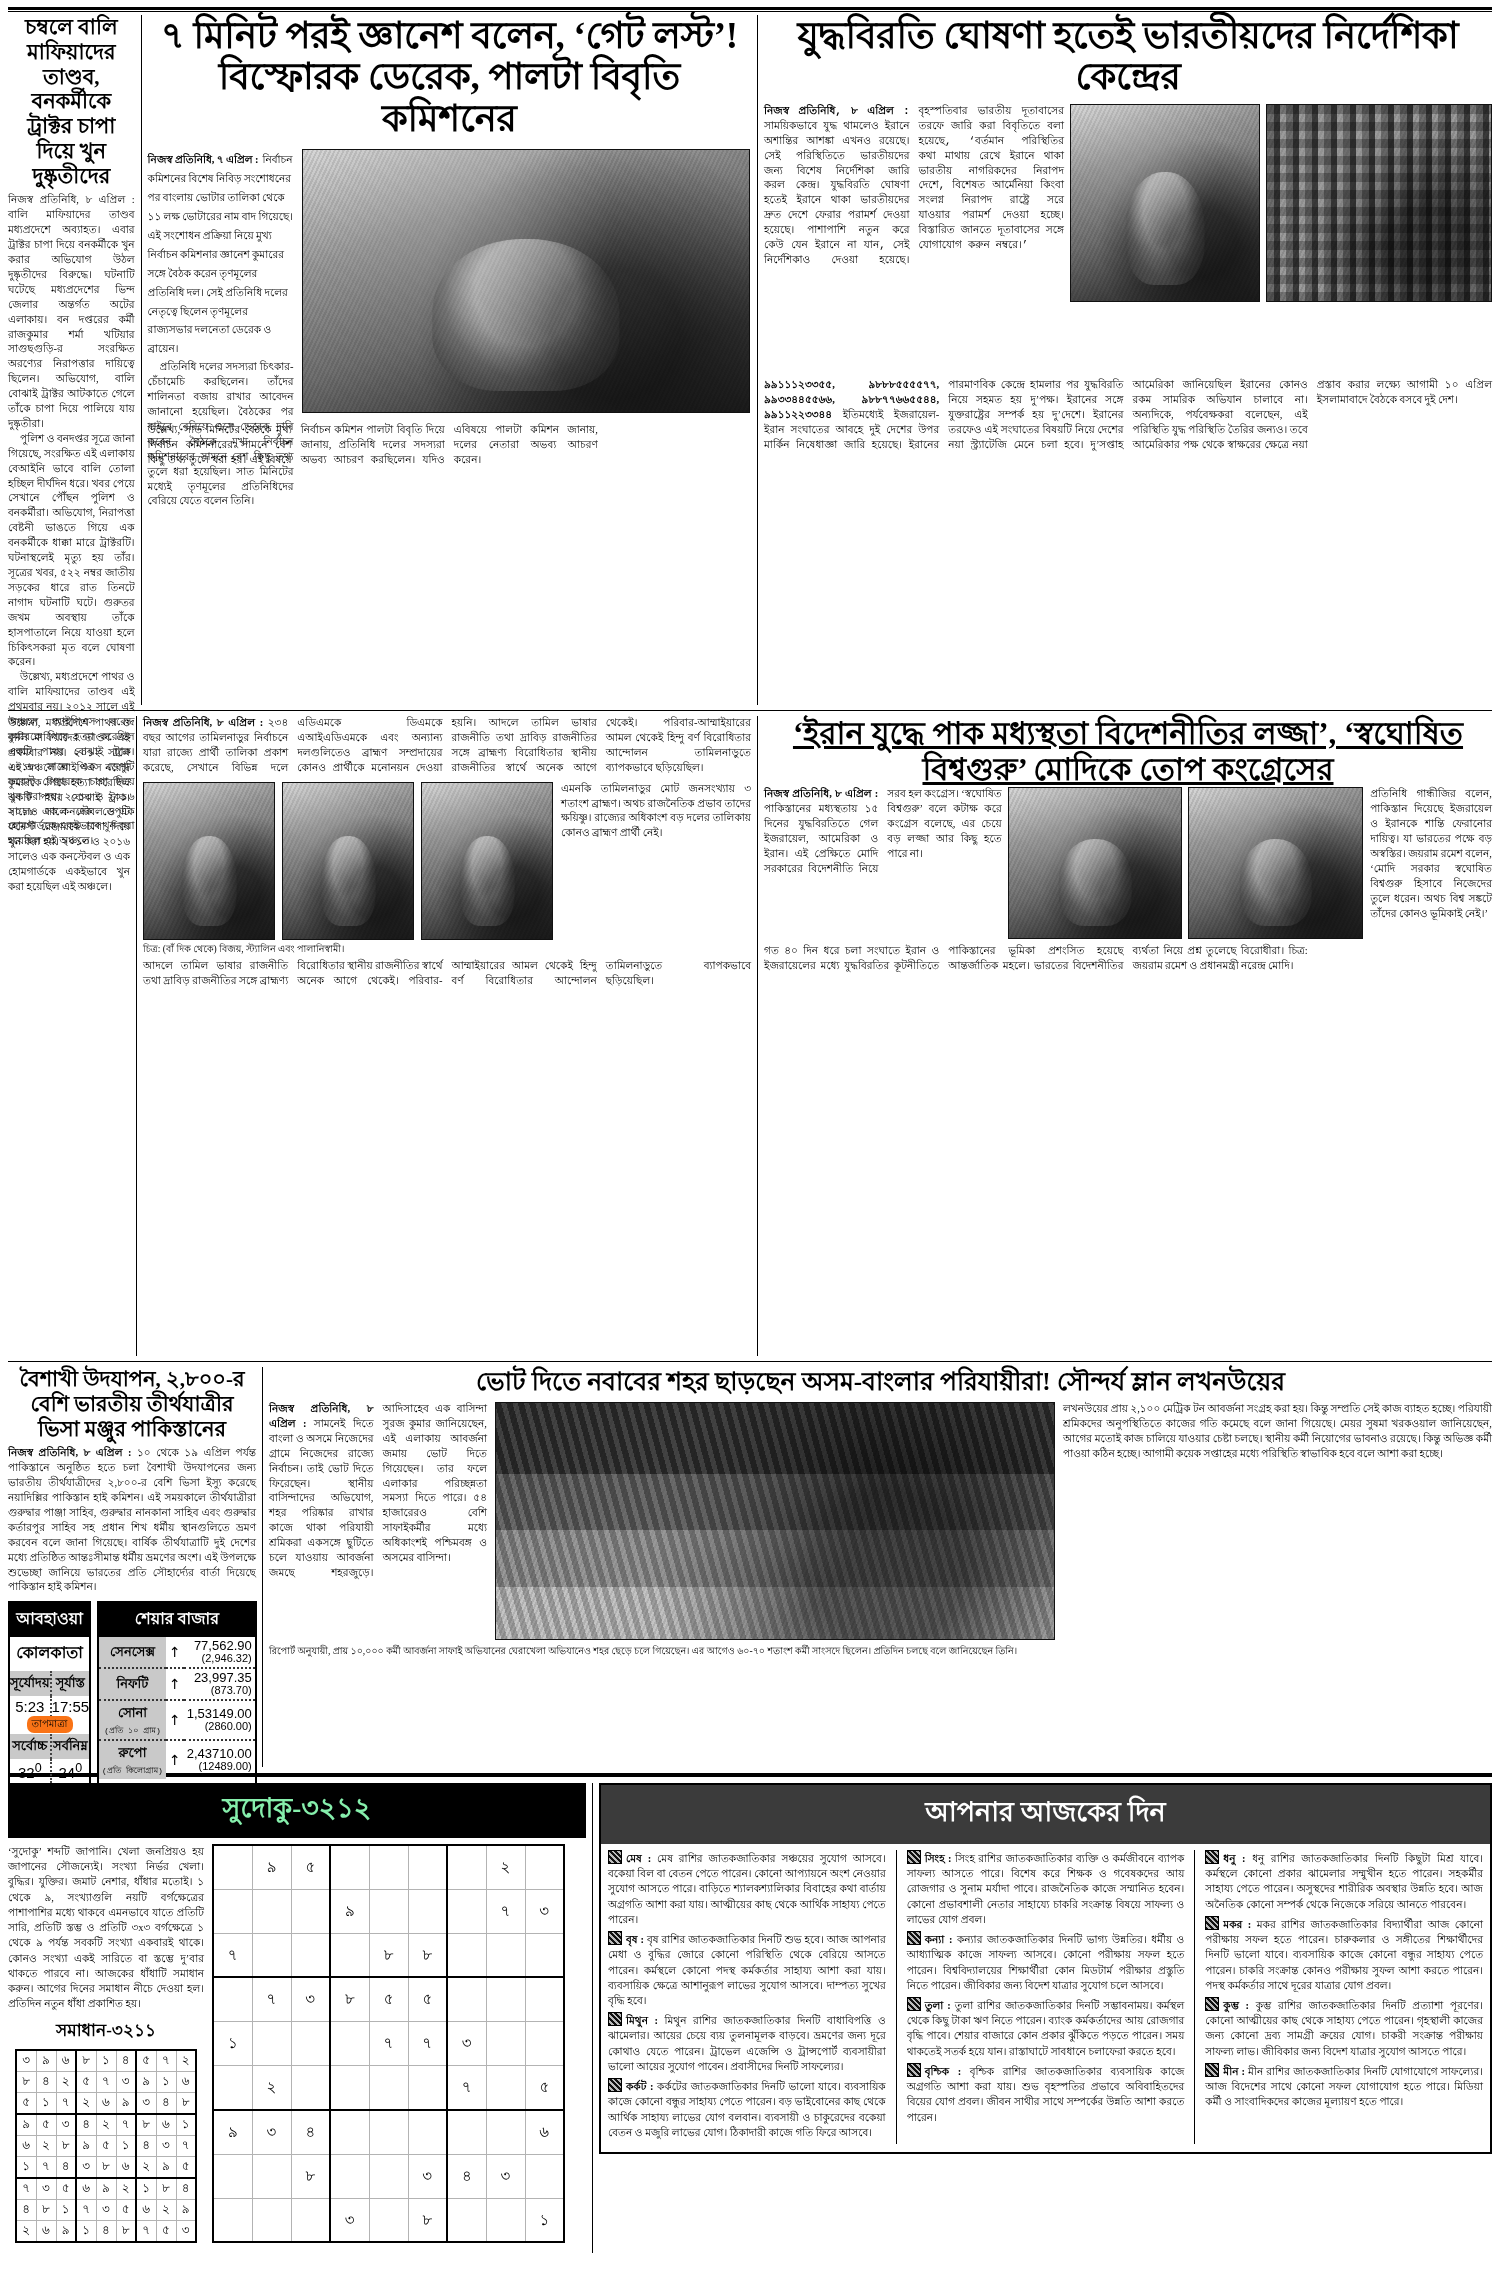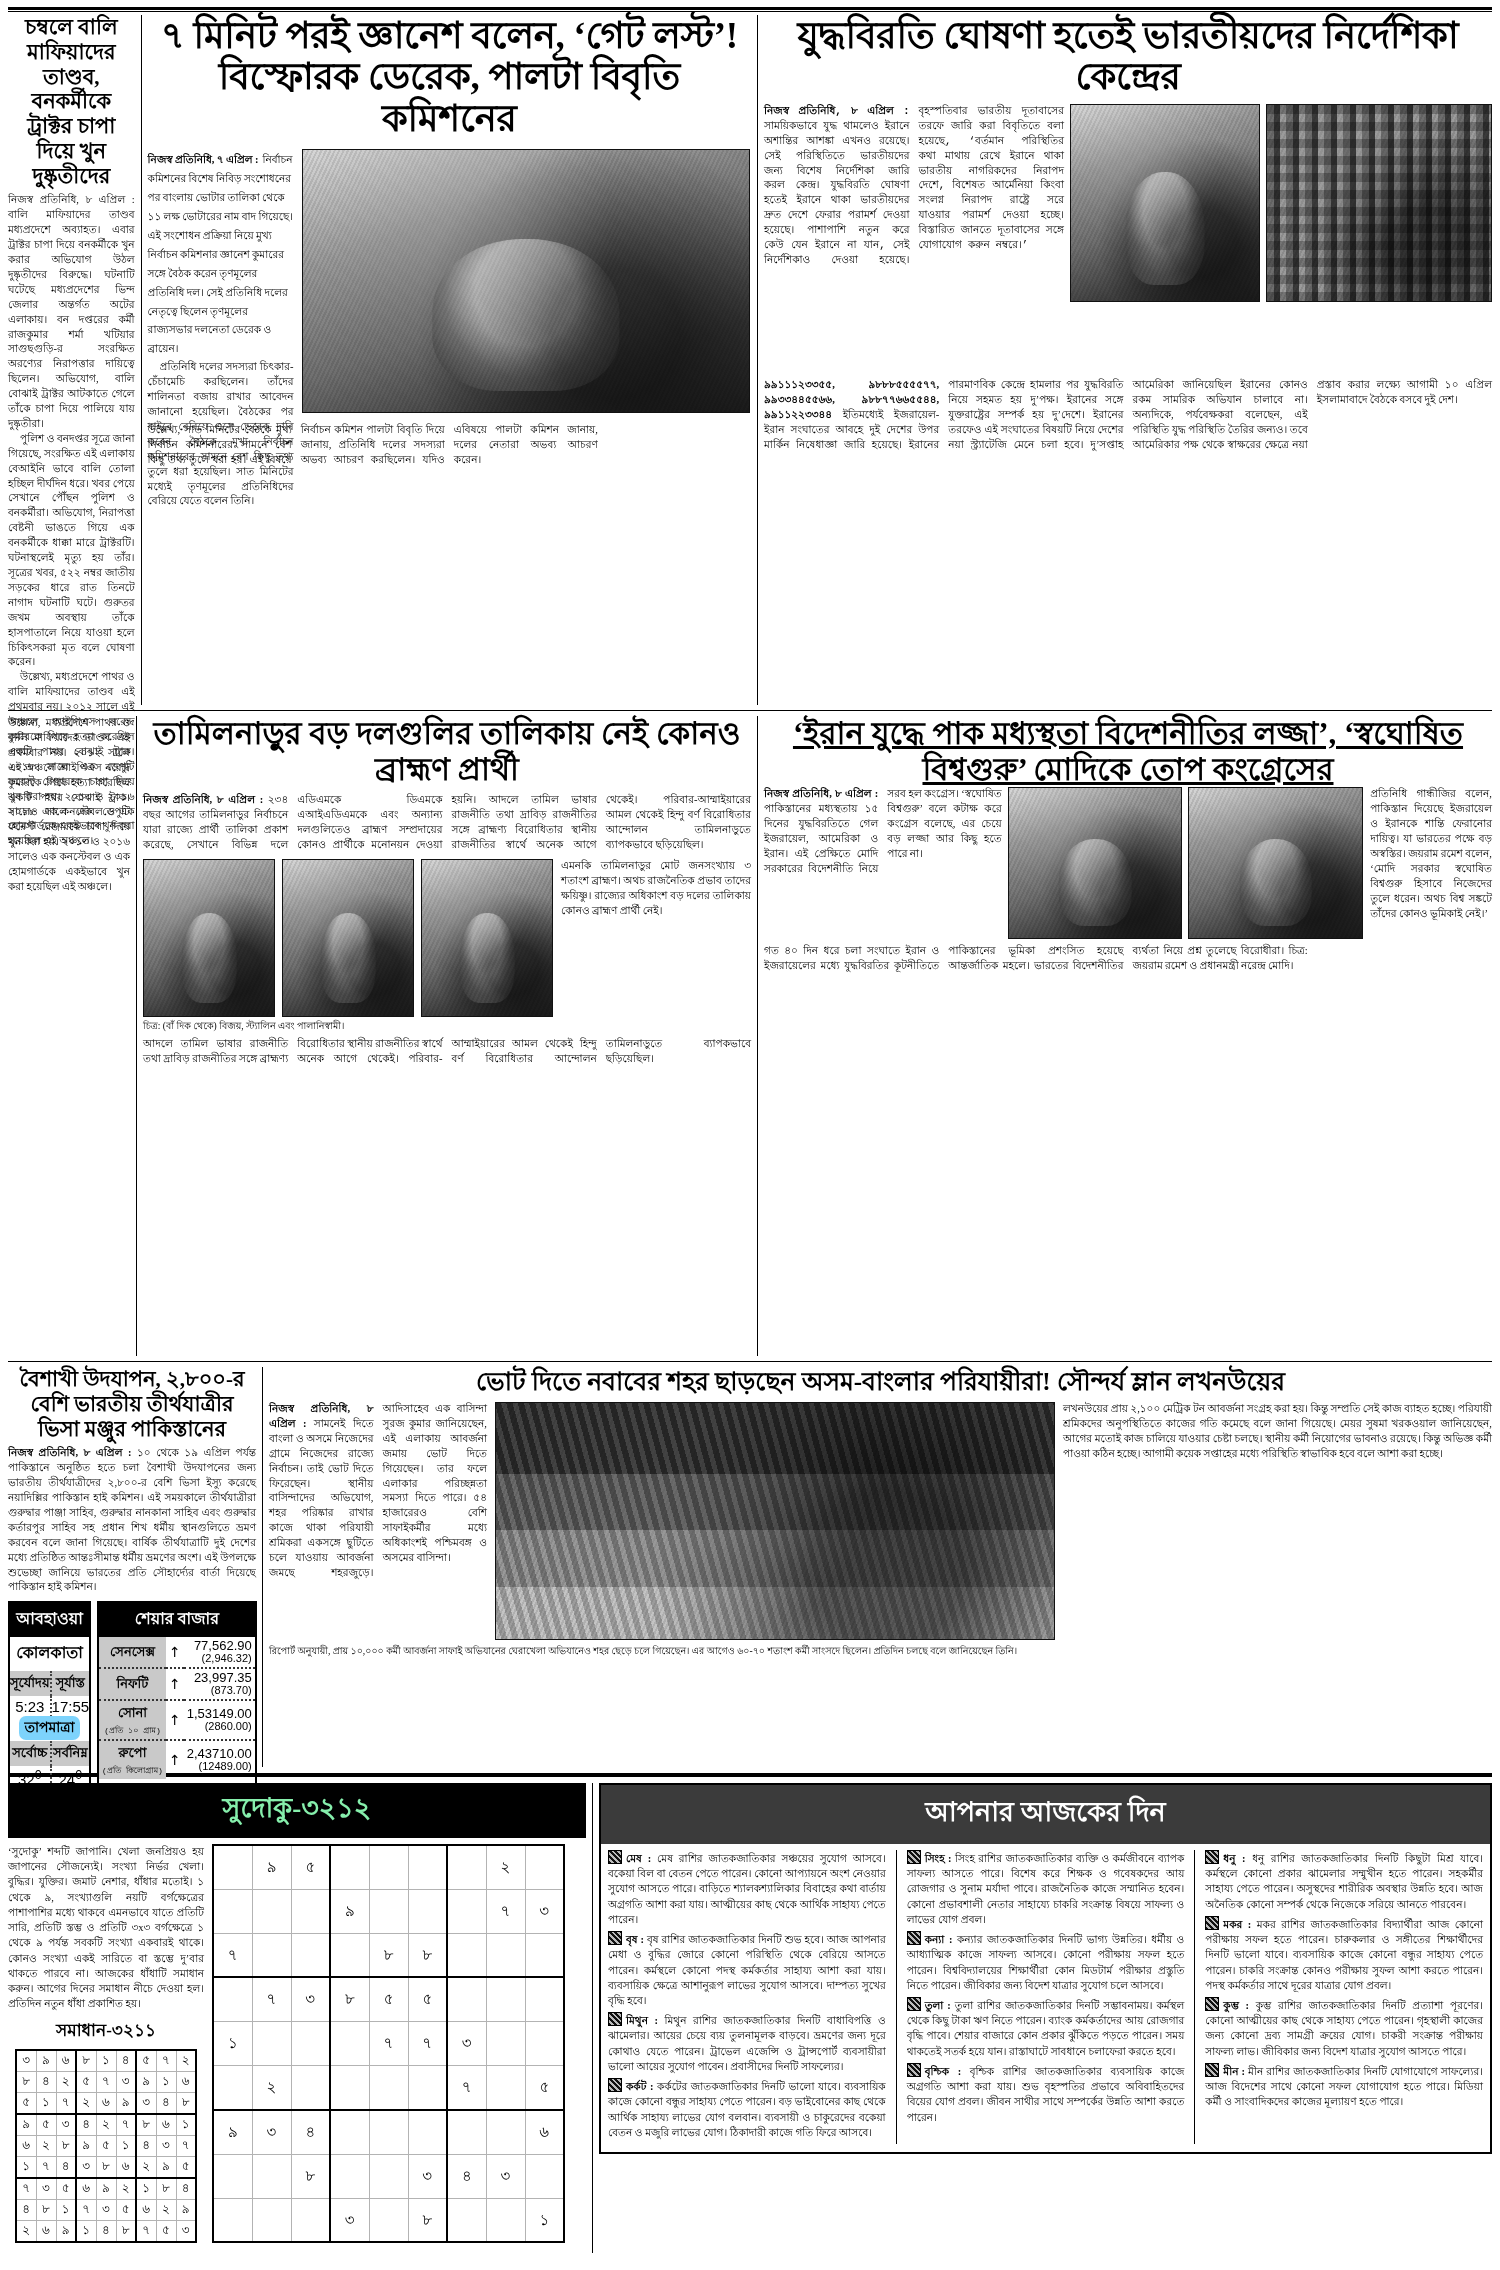--- a/index.html
+++ b/index.html
@@ -88,21 +88,21 @@
     font-size: 16px; font-weight: bold; padding: 3px 2px 4px;
   }
   .wx { width: 130px; }
   .wx .city { text-align: center; font-size: 16px; font-weight: bold; padding: 3px 0 4px; }
   .wx table { width: 100%; border-collapse: collapse; }
   .wx td { text-align: center; font-size: 12.5px; padding: 2px 0; }
   .wx td.lbl { background: #c9c9c9; font-weight: bold; font-size: 13px; }
   .wx .dots { border-left: 2px dotted #444; }
   .wx .val { font-family: "Liberation Sans", sans-serif; font-size: 15px; }
   .wx .tempchip {
-    background:#7dd3fc; display:inline-block; font-size:14px; font-weight:bold;
+    background:#f97316; display:inline-block; font-size:10px; font-weight:normal;
     padding:0 5px; border-radius:7px; position:relative; top:-1px;
   }
   .mk { width: 235px; }
   .mk table { width: 100%; border-collapse: collapse; }
   .mk td { padding: 2px 3px; vertical-align: middle; }
   .mk .name { background:#c9c9c9; font-weight:bold; font-size:13px; text-align:center; white-space:nowrap;}
   .mk .name small{ display:block; font-size:8px; font-weight:normal; }
   .mk .arrow { font-family:"DejaVu Sans",sans-serif; font-size:14px; text-align:center; width:16px;}
   .mk .num { font-family:"Liberation Sans", sans-serif; font-size:13px; text-align:right; line-height:1.08; }
   .mk .num span { display:block; font-size:11px; }
@@ -208,21 +208,20 @@
 
   <div class="row" style="height:640px;">
 
     <div style="width:128px;">
       <div class="body-txt">উল্লেখ্য, মধ্যপ্রদেশে পাথর ও বালি মাফিয়াদের তাণ্ডব এই প্রথমবার নয়। ২০১২ সালে এই অঞ্চলে আইপিএস নরেন্দ্র কুমারকে পিষে হত্যা করেছিল একটি পাথর বোঝাই ট্রাক। ২০১৮ সালে এক ডেপুটি ফরেস্ট রেঞ্জারকে চাপা দিয়ে খুন করা হয়। ২০১৩ ও ২০১৬ সালেও এক কনস্টেবল ও এক হোমগার্ডকে একইভাবে খুন করা হয়েছিল এই অঞ্চলে।</div>
     </div>
 
     <div class="vsep"></div>
 
     <div style="width:610px;">
-      <div class="hl-lg hl-c" style="padding-bottom:6px;">তামিলনাড়ুর বড় দলগুলির তালিকায় নেই কোনও ব্রাহ্মণ প্রার্থী</div>
       <div class="body-txt colset c4">
         <span class="lede" style="font-weight:bold;">নিজস্ব প্রতিনিধি, ৮ এপ্রিল :</span>
         <span>২৩৪ বছর আগের তামিলনাড়ুর নির্বাচনে যারা রাজ্যে প্রার্থী তালিকা প্রকাশ করেছে, সেখানে বিভিন্ন দলে এডিএমকে ডিএমকে এআইএডিএমকে এবং অন্যান্য দলগুলিতেও ব্রাহ্মণ সম্প্রদায়ের কোনও প্রার্থীকে মনোনয়ন দেওয়া হয়নি।</span>
         <span>আদলে তামিল ভাষার রাজনীতি তথা দ্রাবিড় রাজনীতির সঙ্গে ব্রাহ্মণ্য বিরোধিতার স্থানীয় রাজনীতির স্বার্থে অনেক আগে থেকেই। পরিবার-আম্মাইয়ারের আমল থেকেই হিন্দু বর্ণ বিরোধিতার আন্দোলন তামিলনাড়ুতে ব্যাপকভাবে ছড়িয়েছিল।</span>
       </div>
       <div class="row" style="padding-top:6px;">
         <div class="photo portrait" style="width:132px;height:158px;"></div>
         <div class="photo portrait" style="width:132px;height:158px;margin-left:7px;"></div>
         <div class="photo portrait" style="width:132px;height:158px;margin-left:7px;"></div>
         <div style="width:190px;margin-left:8px;">

